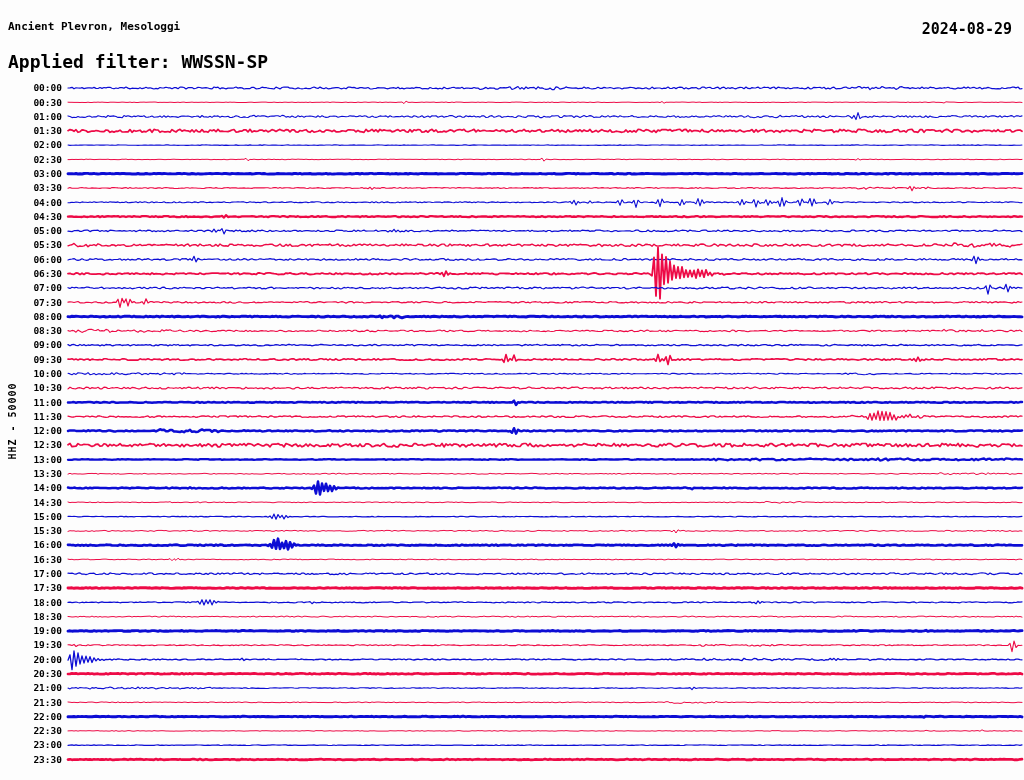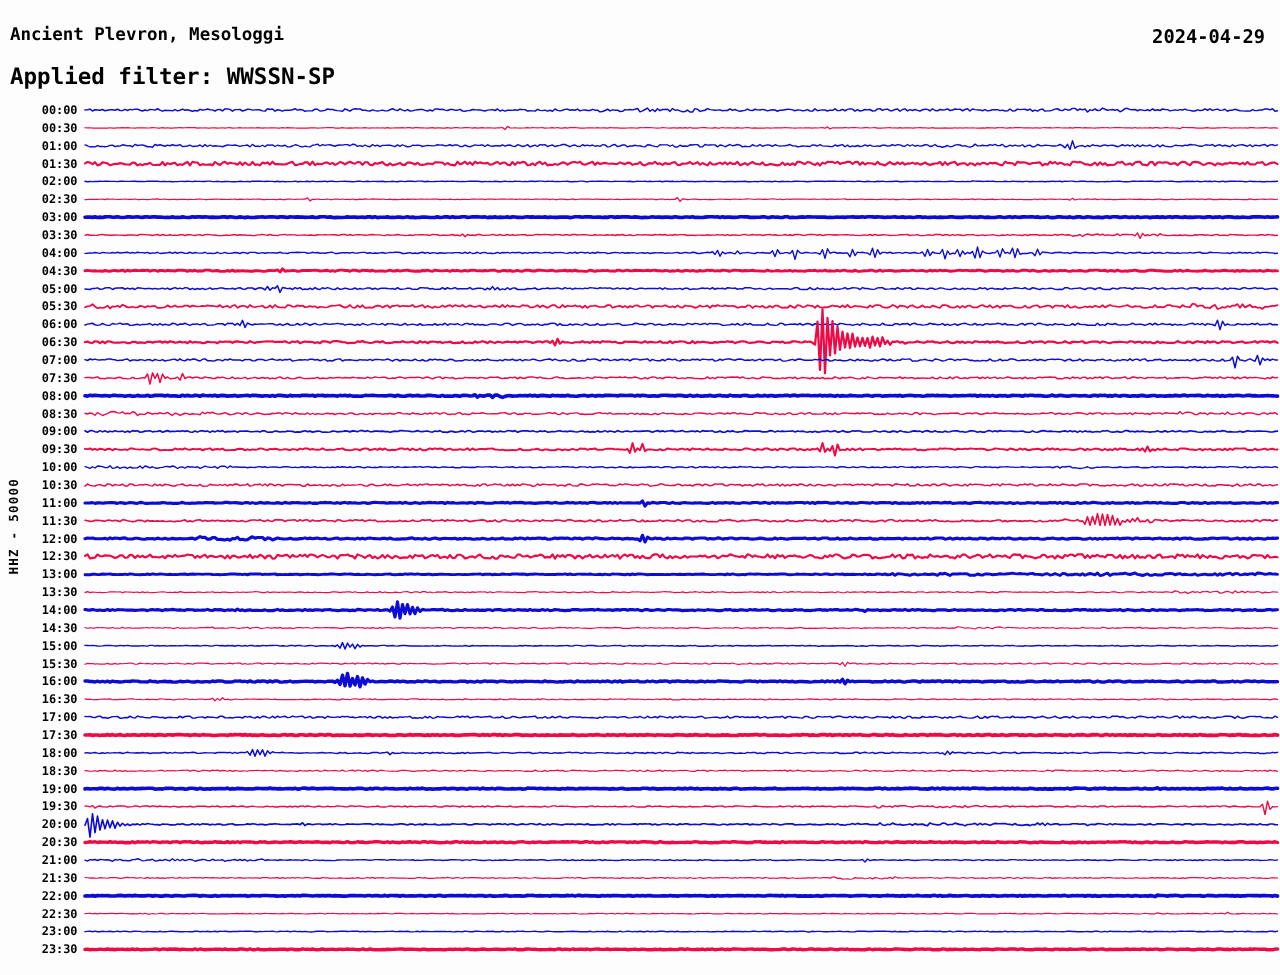--- a/index.html
+++ b/index.html
@@ -3,21 +3,21 @@
 <meta charset="utf-8">
 <style>
   html,body{margin:0;padding:0;}
   body{
     width:1024px;height:780px;position:relative;overflow:hidden;
     background:#fdfdfd;color:#000;
     font-family:"DejaVu Sans Mono","Liberation Mono",monospace;
   }
   .hdr-title{
     position:absolute;left:8px;top:20px;
-    font-size:14px;font-weight:bold;letter-spacing:0px;white-space:nowrap;
+    font-size:11px;font-weight:bold;letter-spacing:0px;white-space:nowrap;
   }
   .hdr-date{
     position:absolute;right:12px;top:20px;
     font-size:15px;font-weight:bold;white-space:nowrap;
   }
   .hdr-filter{
     position:absolute;left:8px;top:51px;
     font-size:18px;font-weight:bold;white-space:nowrap;
   }
   .vlabel{
@@ -28,21 +28,21 @@
   svg{position:absolute;left:0;top:0;}
   svg text{
     font-family:"DejaVu Sans Mono","Liberation Mono",monospace;
     font-size:9.5px;font-weight:bold;fill:#000;
   }
 </style>
 </head>
 <body>
 
 <div class="hdr-title">Ancient Plevron, Mesologgi</div>
-<div class="hdr-date">2024-04-29</div>
+<div class="hdr-date">2024-08-29</div>
 <div class="hdr-filter">Applied filter: WWSSN-SP</div>
 <div class="vlabel">HHZ - 50000</div>
 
 <svg id="heli-svg" width="1024" height="780" viewBox="0 0 1024 780">
     <polyline points="68,88.0 70,87.8 72,87.3 74,88.8 76,87.8 78,88.0 80,88.2 82,87.6 84,88.6 86,88.2 88,87.8 90,87.8 92,88.2 94,87.4 96,88.4 98,88.5 100,87.5 102,88.4 104,87.5 106,87.9 108,87.3 110,87.3 112,88.2 114,88.8 116,88.0 118,88.5 120,87.5 122,87.7 124,88.1 126,87.0 128,88.1 130,88.9 132,88.2 134,88.4 136,88.3 138,88.7 140,87.7 142,88.7 144,88.2 146,87.3 148,88.2 150,87.8 152,88.4 154,89.0 156,88.4 158,88.8 160,87.5 162,88.0 164,87.9 166,87.2 168,87.8 170,87.9 172,88.8 174,87.7 176,87.6 178,88.7 180,87.1 182,87.1 184,87.5 186,88.9 188,87.7 190,87.7 192,87.6 194,88.8 196,88.2 198,87.4 200,87.5 202,88.1 204,87.9 206,87.7 208,88.0 210,88.7 212,88.9 214,87.0 216,87.6 218,87.2 220,88.9 222,87.8 224,88.2 226,88.9 228,88.1 230,88.2 232,88.2 234,87.8 236,87.0 238,88.1 240,87.6 242,87.9 244,89.0 246,88.7 248,88.7 250,88.6 252,87.3 254,87.4 256,88.8 258,88.6 260,88.3 262,87.2 264,87.6 266,87.5 268,88.2 270,88.5 272,88.7 274,89.0 276,87.1 278,88.0 280,88.9 282,87.5 284,87.0 286,87.2 288,87.1 290,88.2 292,88.1 294,88.6 296,88.8 298,87.9 300,88.5 302,88.8 304,88.5 306,88.1 308,88.7 310,88.7 312,87.8 314,87.0 316,87.9 318,88.5 320,87.1 322,88.1 324,88.7 326,87.7 328,88.8 330,88.7 332,88.1 334,87.8 336,87.6 338,87.5 340,88.3 342,88.8 344,88.0 346,88.8 348,87.2 350,87.2 352,87.6 354,87.4 356,88.1 358,88.4 360,87.6 362,87.6 364,88.1 366,88.1 368,87.5 370,88.8 372,89.0 374,88.5 376,88.4 378,87.6 380,87.8 382,87.9 384,87.9 386,88.4 388,88.8 390,88.1 392,87.9 394,87.7 396,88.4 398,87.2 400,88.8 402,88.1 404,88.9 406,88.2 408,88.2 410,88.3 412,87.8 414,88.3 416,87.4 418,87.7 420,87.7 422,88.8 424,88.6 426,88.7 428,88.9 430,87.5 432,88.3 434,88.5 436,88.1 438,88.9 440,88.2 442,89.0 444,87.2 446,88.3 448,88.7 450,88.2 452,87.5 454,87.3 456,88.2 458,87.8 460,88.2 462,87.3 464,88.7 466,88.1 468,88.0 470,88.4 472,88.4 474,87.5 476,88.1 478,88.1 480,89.5 482,89.2 484,88.4 486,87.4 488,88.7 490,87.9 492,88.1 494,88.1 496,89.2 498,89.1 500,87.7 502,87.9 504,87.6 506,87.9 508,87.4 510,86.8 512,89.5 514,88.7 516,87.6 518,86.5 520,89.0 522,87.6 524,89.2 526,87.0 528,88.5 530,87.6 532,87.6 534,87.4 536,89.1 538,86.8 540,88.2 542,87.9 544,88.7 546,89.4 548,89.2 550,88.1 552,89.6 554,89.6 556,86.9 558,87.4 560,89.1 562,88.6 564,88.2 566,86.9 568,87.7 570,87.9 572,88.2 574,88.1 576,87.9 578,88.6 580,88.3 582,88.4 584,87.1 586,88.3 588,87.6 590,88.5 592,89.0 594,88.6 596,88.3 598,87.3 600,88.3 602,88.4 604,87.4 606,87.9 608,88.0 610,87.5 612,88.0 614,88.7 616,88.2 618,87.8 620,88.0 622,89.0 624,88.1 626,88.2 628,87.8 630,87.4 632,87.5 634,87.9 636,88.6 638,87.9 640,88.1 642,88.6 644,88.4 646,87.7 648,88.8 650,88.9 652,87.1 654,88.6 656,88.1 658,88.0 660,88.0 662,88.8 664,88.1 666,88.3 668,87.1 670,88.5 672,88.4 674,87.5 676,88.6 678,87.5 680,87.1 682,87.3 684,88.9 686,87.7 688,88.8 690,88.4 692,87.6 694,87.9 696,87.6 698,88.8 700,88.7 702,87.1 704,87.0 706,88.3 708,87.5 710,87.3 712,88.5 714,88.5 716,87.6 718,87.2 720,89.0 722,87.6 724,87.1 726,88.7 728,87.7 730,88.4 732,87.6 734,88.3 736,88.8 738,87.8 740,87.4 742,87.5 744,88.7 746,87.0 748,88.4 750,88.7 752,87.6 754,88.0 756,87.8 758,87.1 760,88.4 762,88.0 764,87.2 766,87.5 768,87.3 770,88.6 772,87.6 774,87.0 776,88.8 778,87.2 780,87.7 782,87.9 784,87.9 786,88.6 788,87.7 790,88.7 792,88.4 794,87.8 796,87.8 798,87.7 800,88.5 802,88.1 804,88.8 806,88.7 808,87.2 810,88.8 812,88.6 814,87.3 816,87.7 818,87.5 820,87.4 822,88.2 824,87.3 826,89.0 828,88.1 830,88.9 832,87.7 834,87.2 836,88.9 838,88.7 840,88.7 842,88.1 844,87.3 846,87.0 848,88.2 850,88.5 852,87.3 854,87.9 856,87.9 858,86.7 860,86.7 862,88.3 864,87.2 866,87.9 868,87.2 870,89.6 872,87.9 874,88.3 876,87.2 878,88.4 880,88.2 882,86.5 884,87.4 886,88.2 888,87.9 890,87.6 892,88.2 894,87.7 896,89.4 898,88.5 900,86.8 902,86.7 904,87.7 906,87.8 908,87.6 910,88.6 912,87.7 914,88.1 916,88.5 918,87.8 920,88.6 922,87.1 924,88.4 926,87.8 928,88.4 930,87.2 932,87.6 934,87.7 936,88.7 938,88.3 940,87.9 942,88.3 944,87.7 946,88.0 948,87.3 950,88.1 952,88.3 954,88.8 956,88.8 958,87.9 960,88.4 962,88.2 964,87.1 966,88.2 968,87.1 970,88.3 972,87.7 974,87.3 976,88.3 978,88.1 980,87.4 982,89.0 984,88.1 986,88.1 988,87.4 990,88.0 992,88.6 994,88.7 996,88.9 998,88.7 1000,88.9 1002,87.7 1004,88.5 1006,88.4 1008,87.9 1010,87.9 1012,87.2 1014,87.1 1016,87.9 1018,87.0 1020,89.0 1022,88.6 " fill="none" stroke="#0c0cd4" stroke-width="1.2" stroke-linejoin="round" stroke-linecap="round"></polyline>
     <text x="62" y="91.2" text-anchor="end">00:00</text>
     <polyline points="68,102.2 70,102.3 72,102.3 74,102.4 76,102.4 78,102.4 80,102.5 82,102.4 84,102.5 86,102.5 88,102.2 90,102.5 92,102.5 94,102.2 96,102.3 98,102.1 100,102.3 102,102.1 104,102.3 106,102.4 108,102.5 110,102.2 112,102.2 114,102.2 116,102.3 118,102.4 120,102.3 122,102.1 124,102.2 126,102.4 128,102.4 130,102.1 132,102.5 134,102.2 136,102.5 138,102.5 140,102.2 142,102.2 144,102.1 146,102.3 148,102.2 150,102.1 152,102.1 154,102.0 156,102.1 158,102.5 160,102.3 162,102.4 164,102.3 166,102.4 168,102.4 170,102.2 172,102.3 174,102.5 176,102.4 178,102.2 180,102.5 182,102.2 184,102.1 186,102.5 188,102.4 190,102.3 192,102.1 194,102.4 196,102.3 198,102.4 200,102.3 202,102.2 204,102.4 206,102.1 208,102.3 210,102.5 212,102.3 214,102.4 216,102.2 218,102.2 220,102.3 222,102.4 224,102.4 226,102.1 228,102.4 230,102.1 232,102.3 234,102.2 236,102.4 238,102.5 240,102.5 242,102.5 244,102.5 246,102.5 248,102.3 250,102.2 252,102.2 254,102.5 256,102.4 258,102.3 260,102.2 262,102.1 264,102.1 266,102.1 268,102.4 270,102.4 272,102.4 274,102.1 276,102.4 278,102.5 280,102.3 282,102.5 284,102.2 286,102.2 288,102.4 290,102.3 292,102.1 294,102.4 296,102.5 298,102.2 300,102.4 302,102.3 304,102.4 306,102.2 308,102.5 310,102.1 312,102.5 314,102.4 316,102.3 318,102.3 320,102.3 322,102.1 324,102.4 326,102.1 328,102.1 330,102.5 332,102.1 334,102.1 336,102.3 338,102.3 340,102.4 342,102.5 344,102.3 346,102.1 348,102.5 350,102.3 352,102.3 354,102.5 356,102.5 358,102.1 360,102.4 362,102.4 364,102.1 366,102.1 368,102.4 370,102.3 372,102.1 374,102.1 376,102.2 378,102.5 380,102.1 382,102.5 384,102.3 386,102.1 388,102.4 390,102.2 392,102.3 394,102.4 396,102.5 398,102.2 400,102.2 402,102.0 404,103.6 406,101.1 408,102.3 410,102.4 412,102.2 414,102.4 416,102.5 418,102.4 420,102.3 422,102.1 424,102.4 426,102.1 428,102.2 430,102.3 432,102.2 434,102.1 436,102.5 438,102.4 440,102.3 442,102.1 444,102.4 446,102.0 448,102.5 450,102.5 452,102.1 454,102.5 456,102.0 458,102.1 460,102.1 462,102.2 464,102.5 466,102.4 468,102.4 470,102.3 472,102.2 474,102.3 476,102.4 478,102.1 480,102.4 482,102.2 484,102.3 486,102.5 488,102.1 490,102.2 492,102.2 494,102.3 496,102.5 498,102.4 500,102.5 502,102.4 504,102.3 506,102.3 508,102.4 510,102.5 512,102.1 514,102.2 516,102.0 518,102.1 520,102.1 522,102.2 524,102.4 526,102.5 528,102.4 530,102.1 532,102.2 534,102.4 536,102.5 538,102.3 540,102.3 542,102.5 544,102.1 546,102.5 548,102.1 550,102.5 552,102.0 554,102.5 556,102.4 558,102.5 560,102.2 562,102.1 564,102.1 566,102.3 568,102.4 570,102.5 572,102.1 574,102.4 576,102.4 578,102.0 580,102.4 582,102.2 584,102.2 586,102.4 588,102.5 590,102.1 592,102.4 594,102.5 596,102.2 598,102.0 600,102.3 602,102.5 604,102.3 606,102.5 608,102.5 610,102.4 612,102.4 614,102.2 616,102.5 618,102.4 620,102.3 622,102.2 624,102.2 626,102.2 628,102.1 630,102.2 632,102.3 634,102.4 636,102.5 638,102.4 640,102.3 642,102.4 644,102.3 646,102.3 648,102.3 650,102.5 652,102.2 654,102.4 656,102.2 658,102.1 660,102.6 662,101.5 664,103.2 666,102.2 668,102.3 670,102.2 672,102.2 674,102.3 676,102.1 678,102.2 680,102.2 682,102.0 684,102.1 686,102.2 688,102.4 690,102.3 692,102.1 694,102.1 696,102.4 698,102.2 700,102.1 702,102.5 704,102.4 706,102.4 708,102.3 710,102.2 712,102.1 714,102.4 716,102.2 718,102.5 720,102.1 722,102.5 724,102.2 726,102.2 728,102.2 730,102.5 732,102.3 734,102.2 736,102.1 738,102.3 740,102.2 742,102.4 744,102.4 746,102.1 748,102.5 750,102.4 752,102.4 754,102.5 756,102.3 758,102.5 760,102.4 762,102.5 764,102.2 766,102.5 768,102.2 770,102.5 772,102.2 774,102.2 776,102.4 778,102.3 780,102.4 782,102.5 784,102.5 786,102.3 788,102.5 790,102.1 792,102.3 794,102.2 796,102.5 798,102.1 800,102.2 802,102.1 804,102.4 806,102.5 808,102.1 810,102.4 812,102.1 814,102.1 816,102.1 818,102.2 820,102.2 822,102.2 824,102.2 826,102.5 828,102.2 830,102.3 832,102.5 834,102.2 836,102.1 838,102.3 840,102.1 842,102.4 844,102.2 846,102.1 848,102.2 850,102.4 852,102.3 854,102.4 856,102.1 858,102.5 860,102.1 862,102.1 864,102.1 866,102.4 868,102.1 870,102.3 872,102.2 874,102.4 876,102.5 878,102.2 880,102.2 882,102.1 884,102.2 886,102.1 888,102.4 890,102.2 892,102.1 894,102.1 896,102.1 898,102.2 900,102.3 902,102.3 904,102.3 906,102.5 908,102.0 910,102.5 912,102.2 914,102.4 916,102.3 918,102.4 920,102.1 922,102.5 924,102.1 926,102.1 928,102.5 930,102.4 932,102.1 934,102.0 936,102.4 938,102.3 940,102.4 942,102.5 944,103.0 946,101.8 948,102.0 950,102.1 952,102.1 954,102.1 956,102.3 958,102.5 960,102.5 962,102.5 964,102.3 966,102.1 968,102.4 970,102.4 972,102.5 974,102.3 976,102.3 978,102.2 980,102.1 982,102.2 984,102.4 986,102.4 988,102.3 990,102.4 992,102.2 994,102.4 996,102.2 998,102.5 1000,102.1 1002,102.1 1004,102.3 1006,102.4 1008,102.3 1010,102.3 1012,102.1 1014,102.2 1016,102.5 1018,102.3 1020,102.2 1022,102.5 " fill="none" stroke="#ed0a46" stroke-width="1" stroke-linejoin="round" stroke-linecap="round"></polyline>
     <text x="62" y="105.5" text-anchor="end">00:30</text>
     <polyline points="68,115.9 70,116.6 72,117.6 74,117.3 76,117.5 78,116.5 80,117.2 82,117.1 84,117.4 86,117.1 88,116.3 90,116.1 92,117.3 94,116.8 96,116.9 98,115.8 100,116.2 102,116.7 104,116.5 106,117.4 108,115.5 110,116.4 112,116.1 114,115.9 116,116.6 118,117.4 120,117.3 122,117.8 124,115.6 126,116.4 128,115.8 130,116.4 132,117.0 134,116.1 136,116.6 138,115.8 140,116.4 142,116.4 144,115.7 146,117.2 148,117.1 150,116.8 152,116.1 154,117.2 156,117.0 158,116.9 160,116.0 162,117.4 164,115.7 166,117.2 168,116.0 170,117.0 172,116.6 174,116.8 176,116.9 178,117.4 180,116.6 182,116.0 184,116.1 186,116.3 188,116.0 190,116.5 192,117.1 194,116.5 196,116.3 198,116.0 200,117.5 202,115.5 204,117.0 206,116.9 208,117.2 210,116.2 212,117.4 214,115.9 216,116.2 218,115.9 220,117.2 222,116.2 224,116.7 226,116.8 228,116.2 230,117.5 232,117.4 234,116.8 236,115.8 238,116.2 240,117.2 242,117.5 244,116.9 246,117.3 248,117.5 250,116.2 252,115.9 254,115.3 256,116.8 258,115.7 260,116.3 262,115.9 264,115.8 266,116.4 268,117.0 270,116.2 272,116.0 274,116.1 276,115.7 278,115.7 280,116.6 282,115.4 284,115.6 286,117.1 288,116.5 290,117.2 292,116.0 294,117.0 296,117.4 298,115.7 300,116.8 302,116.1 304,117.3 306,116.3 308,116.3 310,116.1 312,116.2 314,116.7 316,117.3 318,115.8 320,117.1 322,115.8 324,116.8 326,117.4 328,117.3 330,116.2 332,116.3 334,116.1 336,116.3 338,117.2 340,116.7 342,116.3 344,116.5 346,116.7 348,116.5 350,115.8 352,116.1 354,116.0 356,116.7 358,116.4 360,115.8 362,116.6 364,115.9 366,116.0 368,117.2 370,117.3 372,116.1 374,117.0 376,117.4 378,116.7 380,115.9 382,116.3 384,116.2 386,115.9 388,117.2 390,115.8 392,116.7 394,117.0 396,116.6 398,116.6 400,116.8 402,115.9 404,116.9 406,116.2 408,116.0 410,116.9 412,117.3 414,115.8 416,116.3 418,117.2 420,116.8 422,115.7 424,117.5 426,116.8 428,116.1 430,117.2 432,115.7 434,116.0 436,115.7 438,117.2 440,116.5 442,116.0 444,117.3 446,116.6 448,116.3 450,115.6 452,115.6 454,116.5 456,117.4 458,116.3 460,116.0 462,117.1 464,117.2 466,115.8 468,116.6 470,116.1 472,116.7 474,116.0 476,117.0 478,116.5 480,117.1 482,115.8 484,115.9 486,117.5 488,117.3 490,116.0 492,115.6 494,117.3 496,116.8 498,115.9 500,116.0 502,117.5 504,116.8 506,116.8 508,116.2 510,116.7 512,116.6 514,117.3 516,117.5 518,115.8 520,116.0 522,116.7 524,117.1 526,117.4 528,115.8 530,115.9 532,115.9 534,115.9 536,117.0 538,116.0 540,117.6 542,117.6 544,116.2 546,117.0 548,116.8 550,117.1 552,115.8 554,116.0 556,115.7 558,115.7 560,117.5 562,117.4 564,115.6 566,116.1 568,116.0 570,115.9 572,115.9 574,117.5 576,116.0 578,116.4 580,117.4 582,116.5 584,115.6 586,116.6 588,116.2 590,115.6 592,116.1 594,117.5 596,117.0 598,117.3 600,117.3 602,115.8 604,116.7 606,116.9 608,115.6 610,117.1 612,116.3 614,115.9 616,116.2 618,117.1 620,115.8 622,116.5 624,116.9 626,116.7 628,116.6 630,116.2 632,115.6 634,116.7 636,116.7 638,117.4 640,117.2 642,116.8 644,116.9 646,117.0 648,117.2 650,115.9 652,116.2 654,116.8 656,115.7 658,116.7 660,116.9 662,116.9 664,117.2 666,117.3 668,116.0 670,116.8 672,116.2 674,115.7 676,117.4 678,116.1 680,117.5 682,116.7 684,117.2 686,116.4 688,117.2 690,116.9 692,115.9 694,116.8 696,116.1 698,116.9 700,117.1 702,116.7 704,117.0 706,116.1 708,116.2 710,116.9 712,116.6 714,115.8 716,116.5 718,115.7 720,115.9 722,116.8 724,117.0 726,115.6 728,116.8 730,115.8 732,117.0 734,116.3 736,116.9 738,116.6 740,115.8 742,115.9 744,117.2 746,116.8 748,115.6 750,117.1 752,117.2 754,117.8 756,117.2 758,116.4 760,117.4 762,117.1 764,116.1 766,115.7 768,116.0 770,116.9 772,116.5 774,117.3 776,117.7 778,117.1 780,115.3 782,116.7 784,116.7 786,116.2 788,116.5 790,116.6 792,115.7 794,116.3 796,115.5 798,116.5 800,116.4 802,115.5 804,117.4 806,117.2 808,116.1 810,116.9 812,116.1 814,116.7 816,116.8 818,115.8 820,117.5 822,116.4 824,116.1 826,117.5 828,117.2 830,115.6 832,116.4 834,116.7 836,116.1 838,116.3 840,116.5 842,116.8 844,116.8 846,116.5 848,115.6 850,116.5 852,118.3 854,115.4 856,119.6 858,112.6 860,118.6 862,117.1 864,116.7 866,116.4 868,117.5 870,116.4 872,117.2 874,115.8 876,116.5 878,116.4 880,117.1 882,116.4 884,115.9 886,116.6 888,116.3 890,116.2 892,116.6 894,117.4 896,116.7 898,115.8 900,116.7 902,115.9 904,116.8 906,115.8 908,117.4 910,115.9 912,117.4 914,116.0 916,116.7 918,116.7 920,116.0 922,117.3 924,117.2 926,115.8 928,117.5 930,116.0 932,116.9 934,117.2 936,117.5 938,117.2 940,116.2 942,116.4 944,116.5 946,116.8 948,116.1 950,116.4 952,115.6 954,115.8 956,115.9 958,116.5 960,117.0 962,117.0 964,116.0 966,115.9 968,116.3 970,115.6 972,117.1 974,116.1 976,115.8 978,116.9 980,116.2 982,116.8 984,117.4 986,115.8 988,117.1 990,116.3 992,115.9 994,115.8 996,116.4 998,117.0 1000,115.8 1002,117.4 1004,116.1 1006,116.4 1008,116.6 1010,115.9 1012,115.6 1014,117.1 1016,115.9 1018,115.8 1020,116.5 1022,115.9 " fill="none" stroke="#0c0cd4" stroke-width="1.1" stroke-linejoin="round" stroke-linecap="round"></polyline>
     <text x="62" y="119.8" text-anchor="end">01:00</text>

